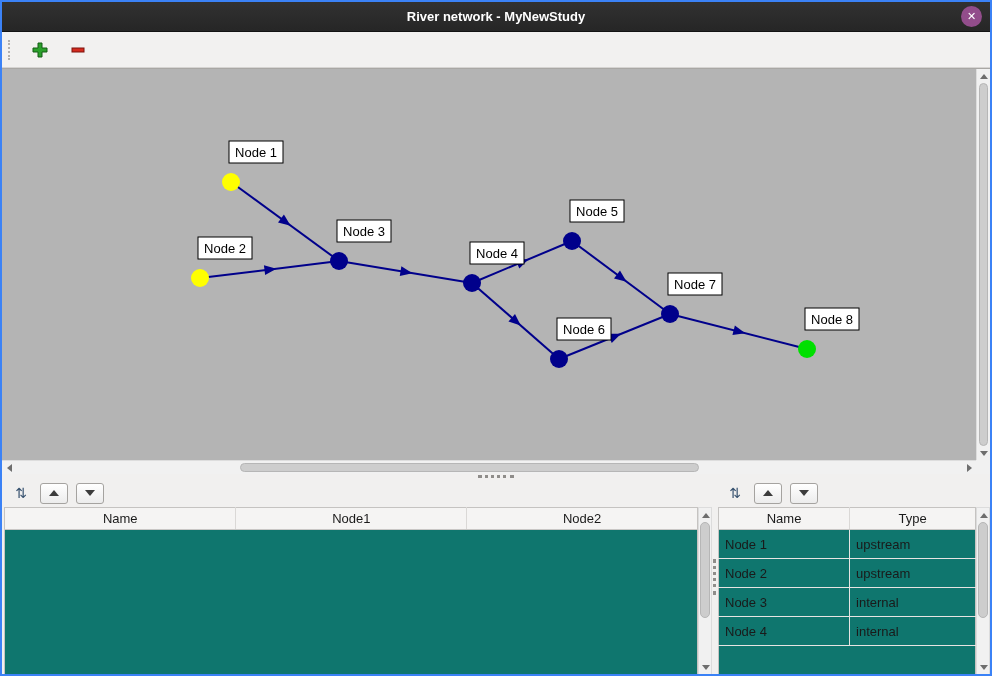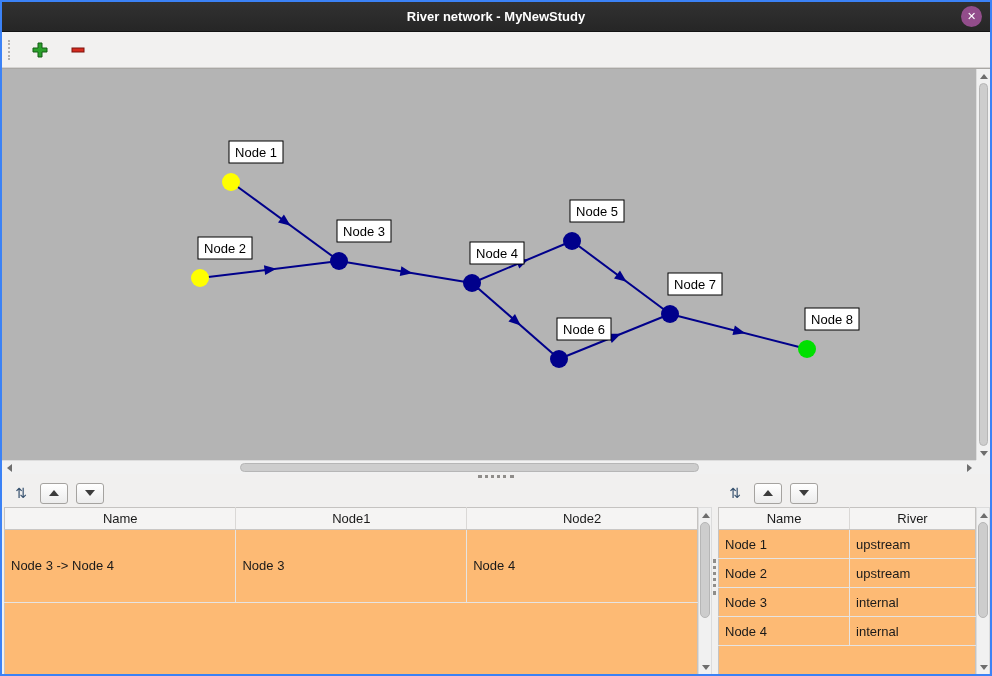--- a/index.html
+++ b/index.html
@@ -90,21 +90,21 @@
     display: flex; align-items: center; justify-content: center;
   }
   .btri-up   { width:0; height:0; border-left:5px solid transparent; border-right:5px solid transparent; border-bottom:6px solid #3c3c3c; }
   .btri-down { width:0; height:0; border-left:5px solid transparent; border-right:5px solid transparent; border-top:6px solid #3c3c3c; }
 
   .table-wrap { flex: 1 1 auto; display: flex; padding-left: 2px; overflow: hidden; }
   .tbl-scroll { flex: 0 0 14px; background: #f1f1f1; position: relative; border: 1px solid #dcdcdc; }
   table.data {
     flex: 1 1 auto;
     border-collapse: collapse; table-layout: fixed;
-    background: #fdba74;
+    background: #0f766e;
     border: 1px solid #c5c3c1;
     align-self: stretch;
     height: 100%;
   }
   table.data th {
     height: 22px; font-weight: normal; text-align: center;
     background: #f5f4f3;
     border-bottom: 1px solid #c9c7c5; border-right: 1px solid #dad8d6;
     overflow: hidden;
   }
@@ -240,25 +240,20 @@
               <col style="width:33.3%">
             </colgroup>
         <thead>
               <tr>
                 <th>Name</th>
                 <th>Node1</th>
                 <th>Node2</th>
               </tr>
             </thead>
             <tbody>
-              <tr>
-                <td>Node 3 -&gt; Node 4</td>
-                <td>Node 3</td>
-                <td>Node 4</td>
-              </tr>
               <tr class="filler">
                 <td></td>
                 <td></td>
                 <td></td>
               </tr>
             </tbody>
           </table>
         <div class="tbl-scroll">
           <div class="sb-arrow" style="top:0;">
               <span class="tri up"></span>
@@ -289,21 +284,21 @@
       </div>
       <div class="table-wrap">
         <table class="data">
           <colgroup>
               <col style="width:51%">
               <col style="width:49%">
             </colgroup>
         <thead>
               <tr>
                 <th>Name</th>
-                <th>River</th>
+                <th>Type</th>
               </tr>
             </thead>
             <tbody>
               <tr>
                 <td>Node 1</td>
                 <td>upstream</td>
               </tr>
               <tr>
                 <td>Node 2</td>
                 <td>upstream</td>

